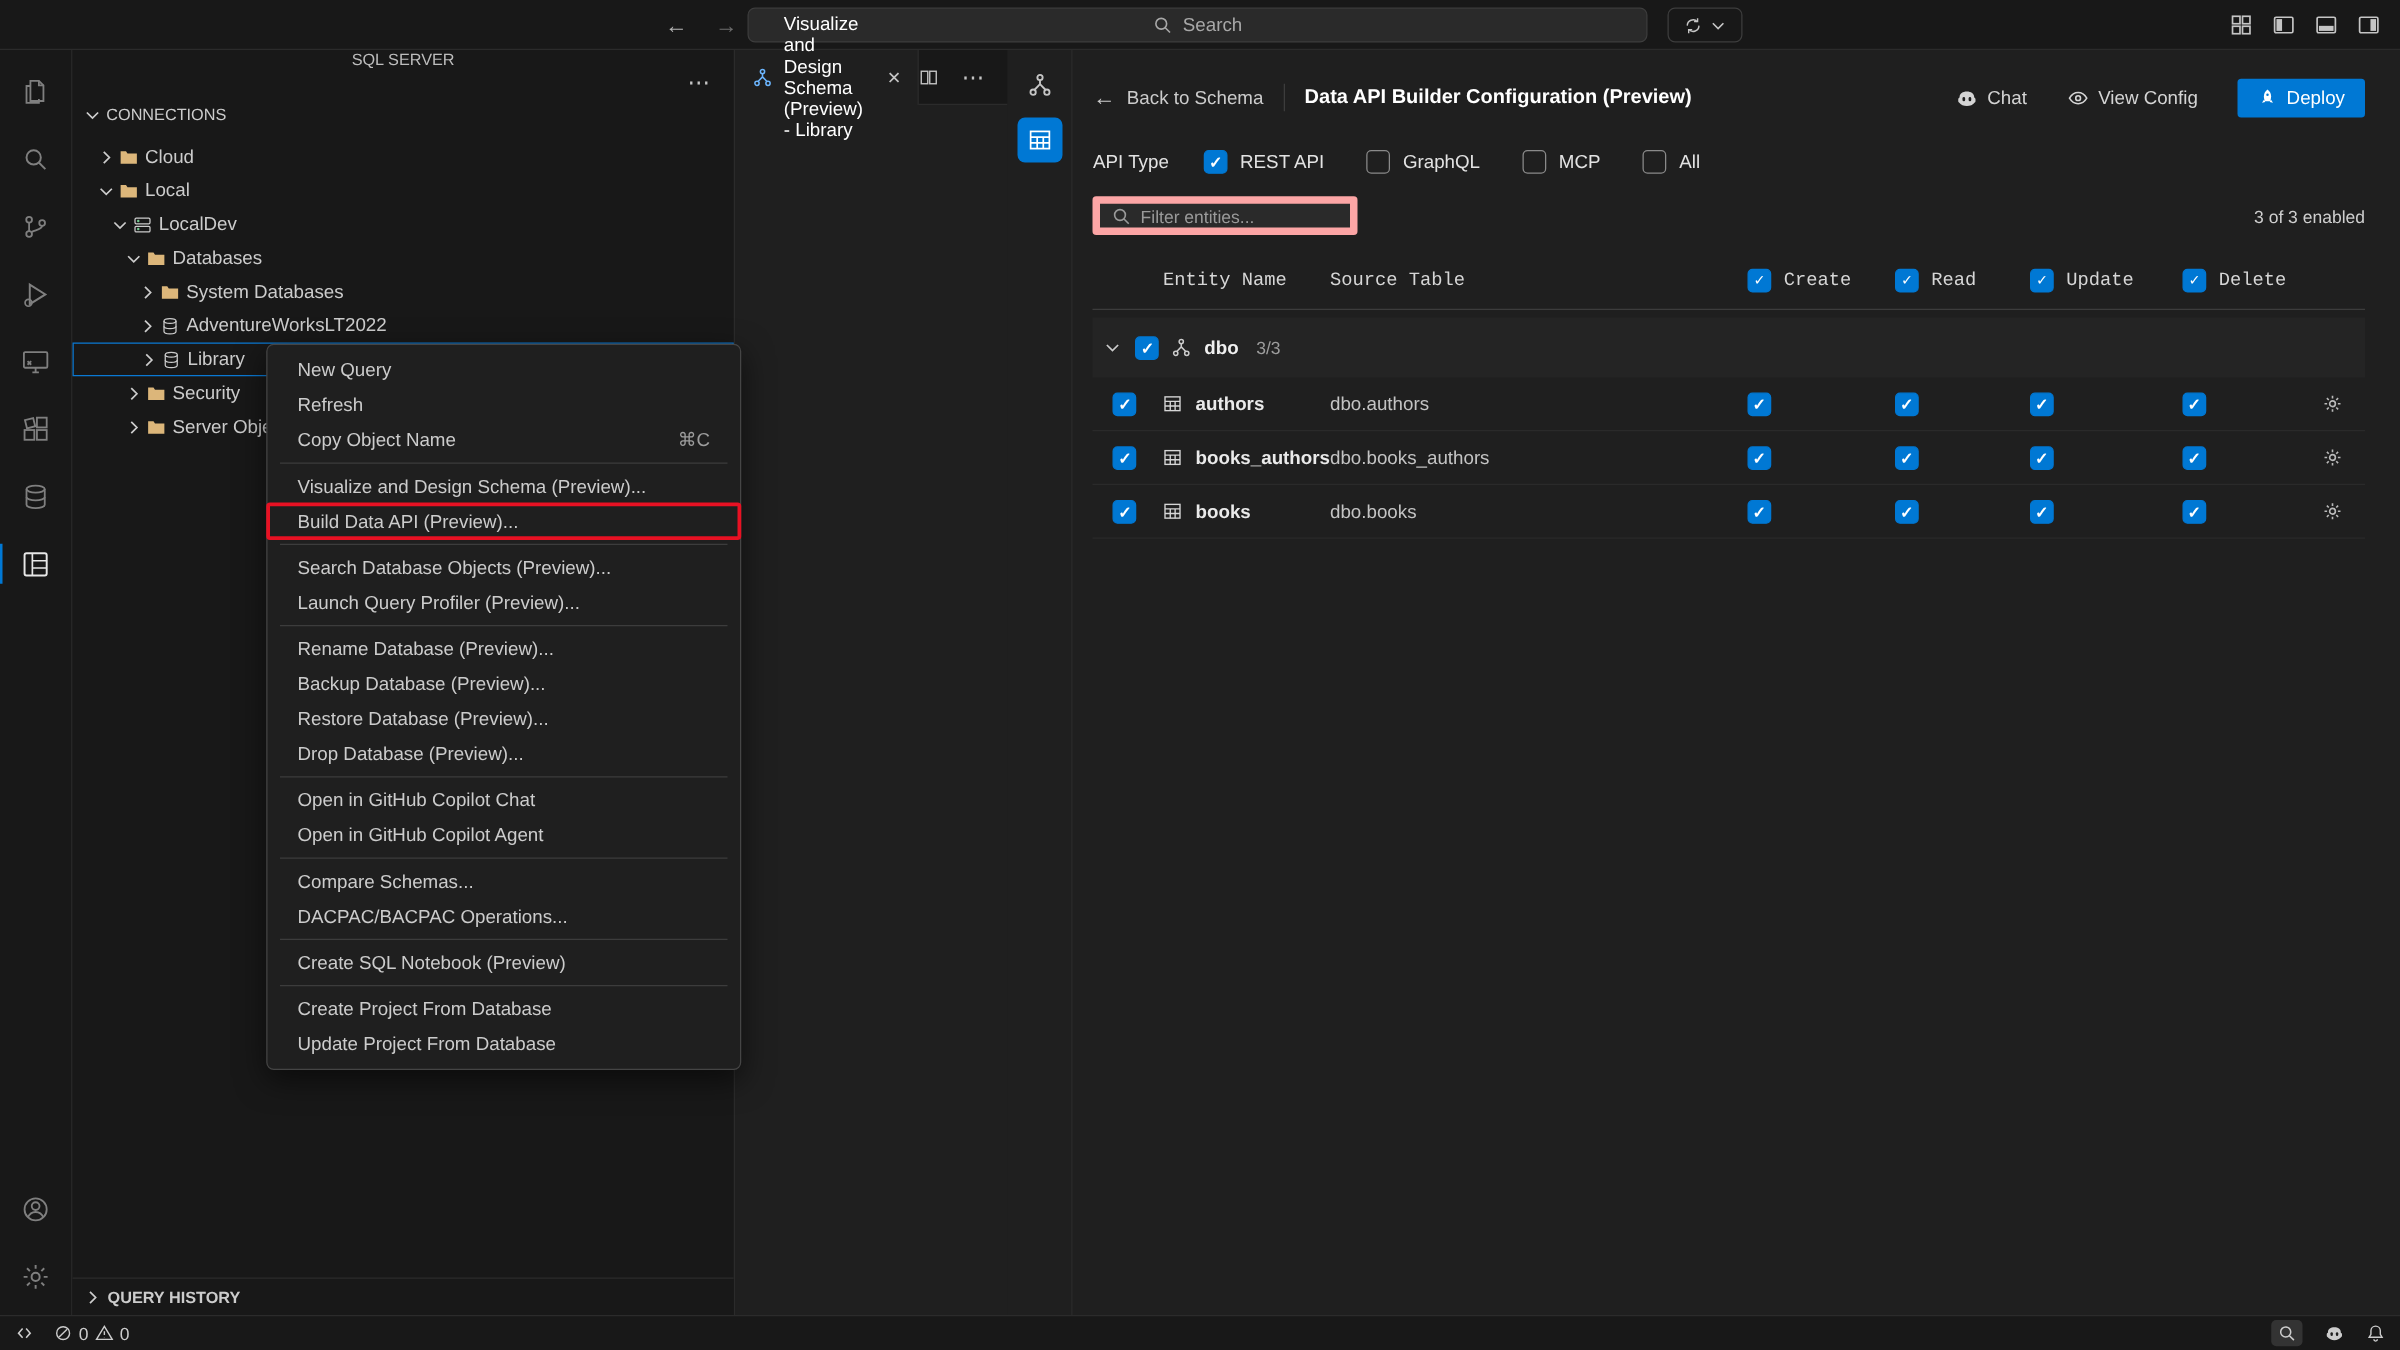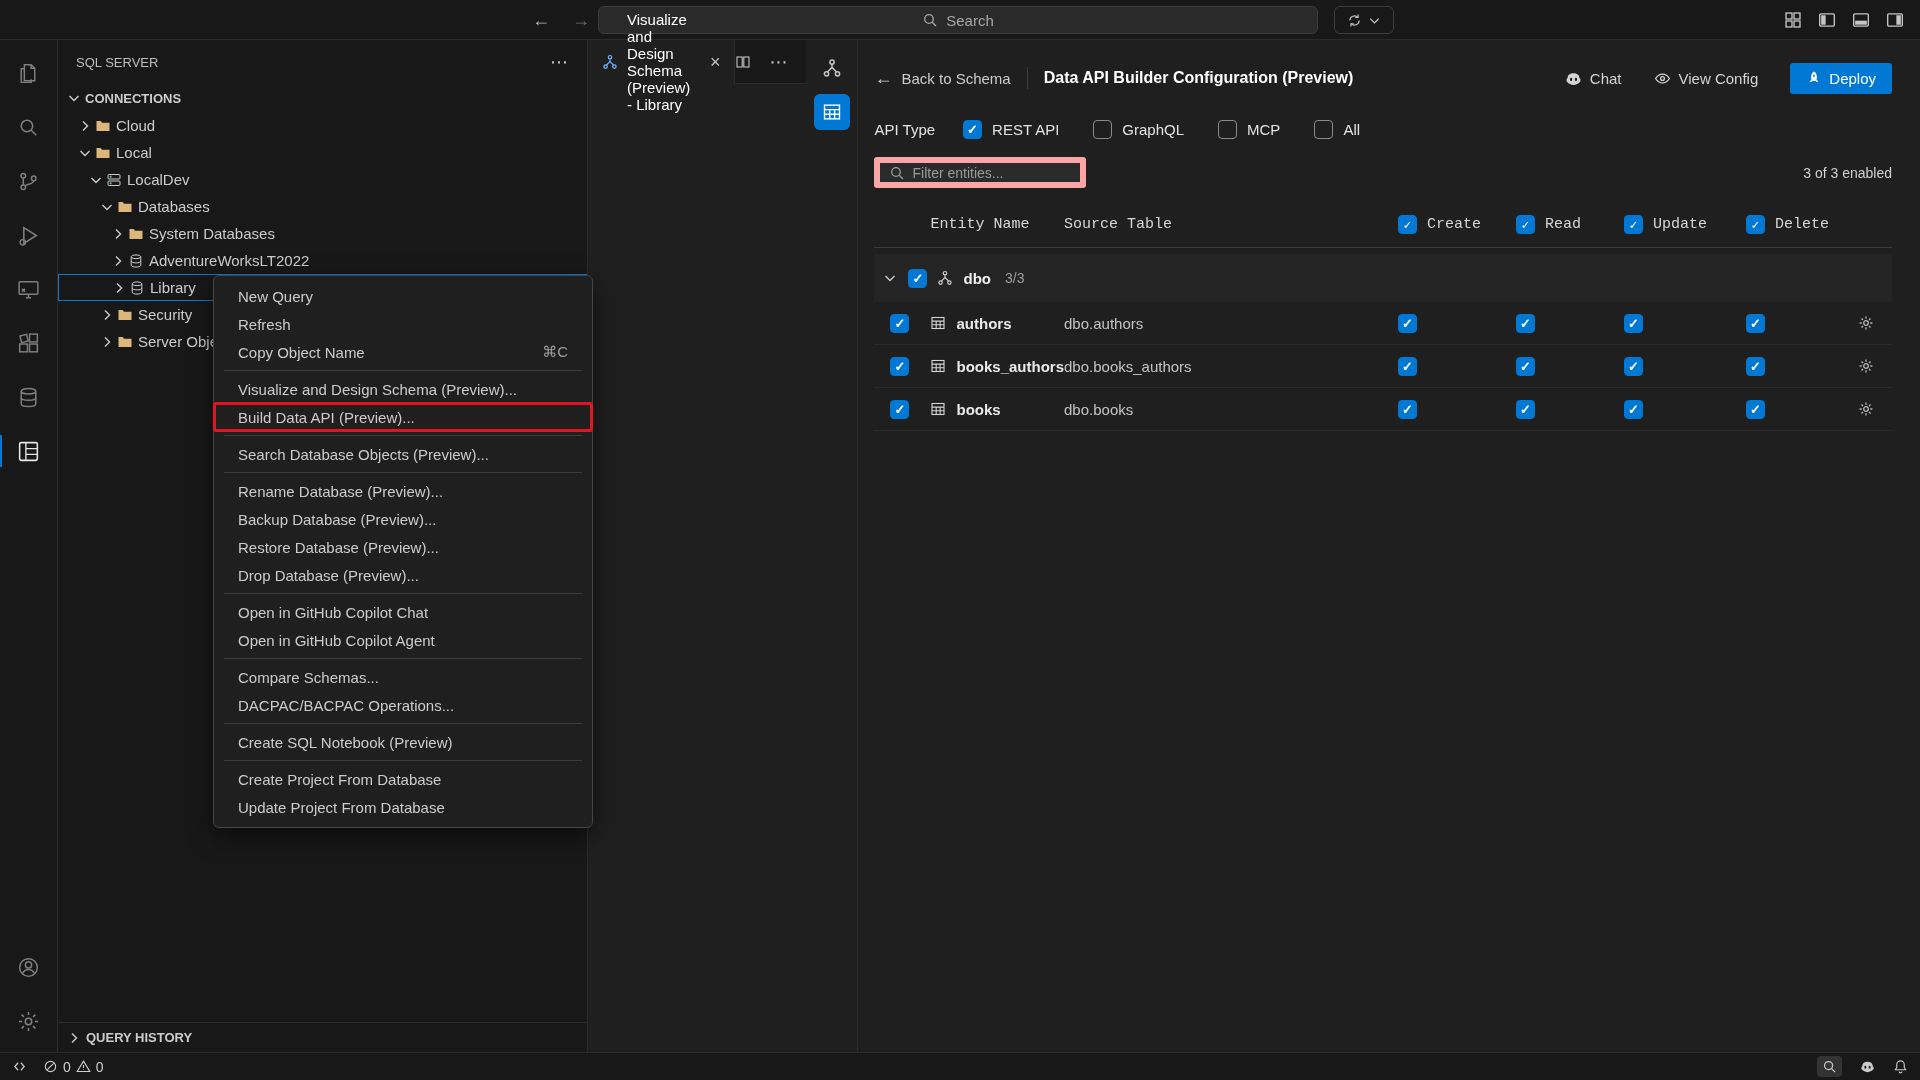--- a/index.html
+++ b/index.html
@@ -39,24 +39,24 @@
     display:flex; flex-direction:column; align-items:center; padding-top:6px; }
   .ab-item { width:58px; height:54px; display:flex; align-items:center; justify-content:center;
     color:#7f7f7f; position:relative; cursor:pointer; }
   .ab-item svg { width:25px; height:25px; }
   .ab-item.active { color:#e7e7e7; }
   .ab-item.active::before { content:""; position:absolute; left:0; top:11px; bottom:11px; width:2px; background:#0078d4; }
   .ab-bottom { margin-top:auto; padding-bottom:4px; display:flex; flex-direction:column; align-items:center; }
 
   
   .sidebar { width:530px; background:#181818; border-right:1px solid #2b2b2b; position:relative; }
-  .sidebar-header { height:44px; display:flex; align-items:center; padding:0 18px; font-size:13px; color:#bdbdbd; }
+  .sidebar-header { height:44px; display:flex; align-items:center; padding:0 18px; font-size:13px; color:#bdbdbd;flex-direction:column; }
   .sidebar-header .more { margin-left:auto; font-size:18px; color:#c5c5c5; letter-spacing:1px; }
-  .tree-section { height:28px; display:flex; align-items:center; gap:3px; padding-left:8px;
-    font-size:13px; font-weight:bold; color:#cccccc; }
+  .tree-section { height:28px; display:flex; align-items:flex-start; gap:3px; padding-left:8px;
+    font-size:13px; font-weight:normal; color:#cccccc; }
   .tree-row { height:27px; display:flex; align-items:center; font-size:15px; color:#cccccc; white-space:nowrap; }
   .tree-row .icon { margin-right:5px; flex:none; }
   .tree-row .icon:first-child { margin-right:2px; }
   .tree-row.selected { border:1px solid #0a79d4; }
   .tree-label { overflow:hidden; }
   .row-action { margin-left:auto; margin-right:26px; color:#c5c5c5; }
   .sidebar-bottom { position:absolute; bottom:0; left:0; right:0; height:30px; border-top:1px solid #2b2b2b;
     display:flex; align-items:center; gap:4px; padding:0 8px; font-size:13px; font-weight:bold; color:#cccccc; background:#181818; }
 
   
@@ -743,20 +743,23 @@
       <div class="menu-item">
         <span class="mi-label">Visualize and Design Schema (Preview)...</span>
       </div>
       <div class="menu-item highlighted">
         <span class="mi-label">Build Data API (Preview)...</span>
       </div>
       <div class="menu-sep"></div>
       <div class="menu-item">
         <span class="mi-label">Search Database Objects (Preview)...</span>
       </div>
+      <div class="menu-item">
+        <span class="mi-label">Launch Query Profiler (Preview)...</span>
+      </div>
       <div class="menu-sep"></div>
       <div class="menu-item">
         <span class="mi-label">Rename Database (Preview)...</span>
       </div>
       <div class="menu-item">
         <span class="mi-label">Backup Database (Preview)...</span>
       </div>
       <div class="menu-item">
         <span class="mi-label">Restore Database (Preview)...</span>
       </div>

